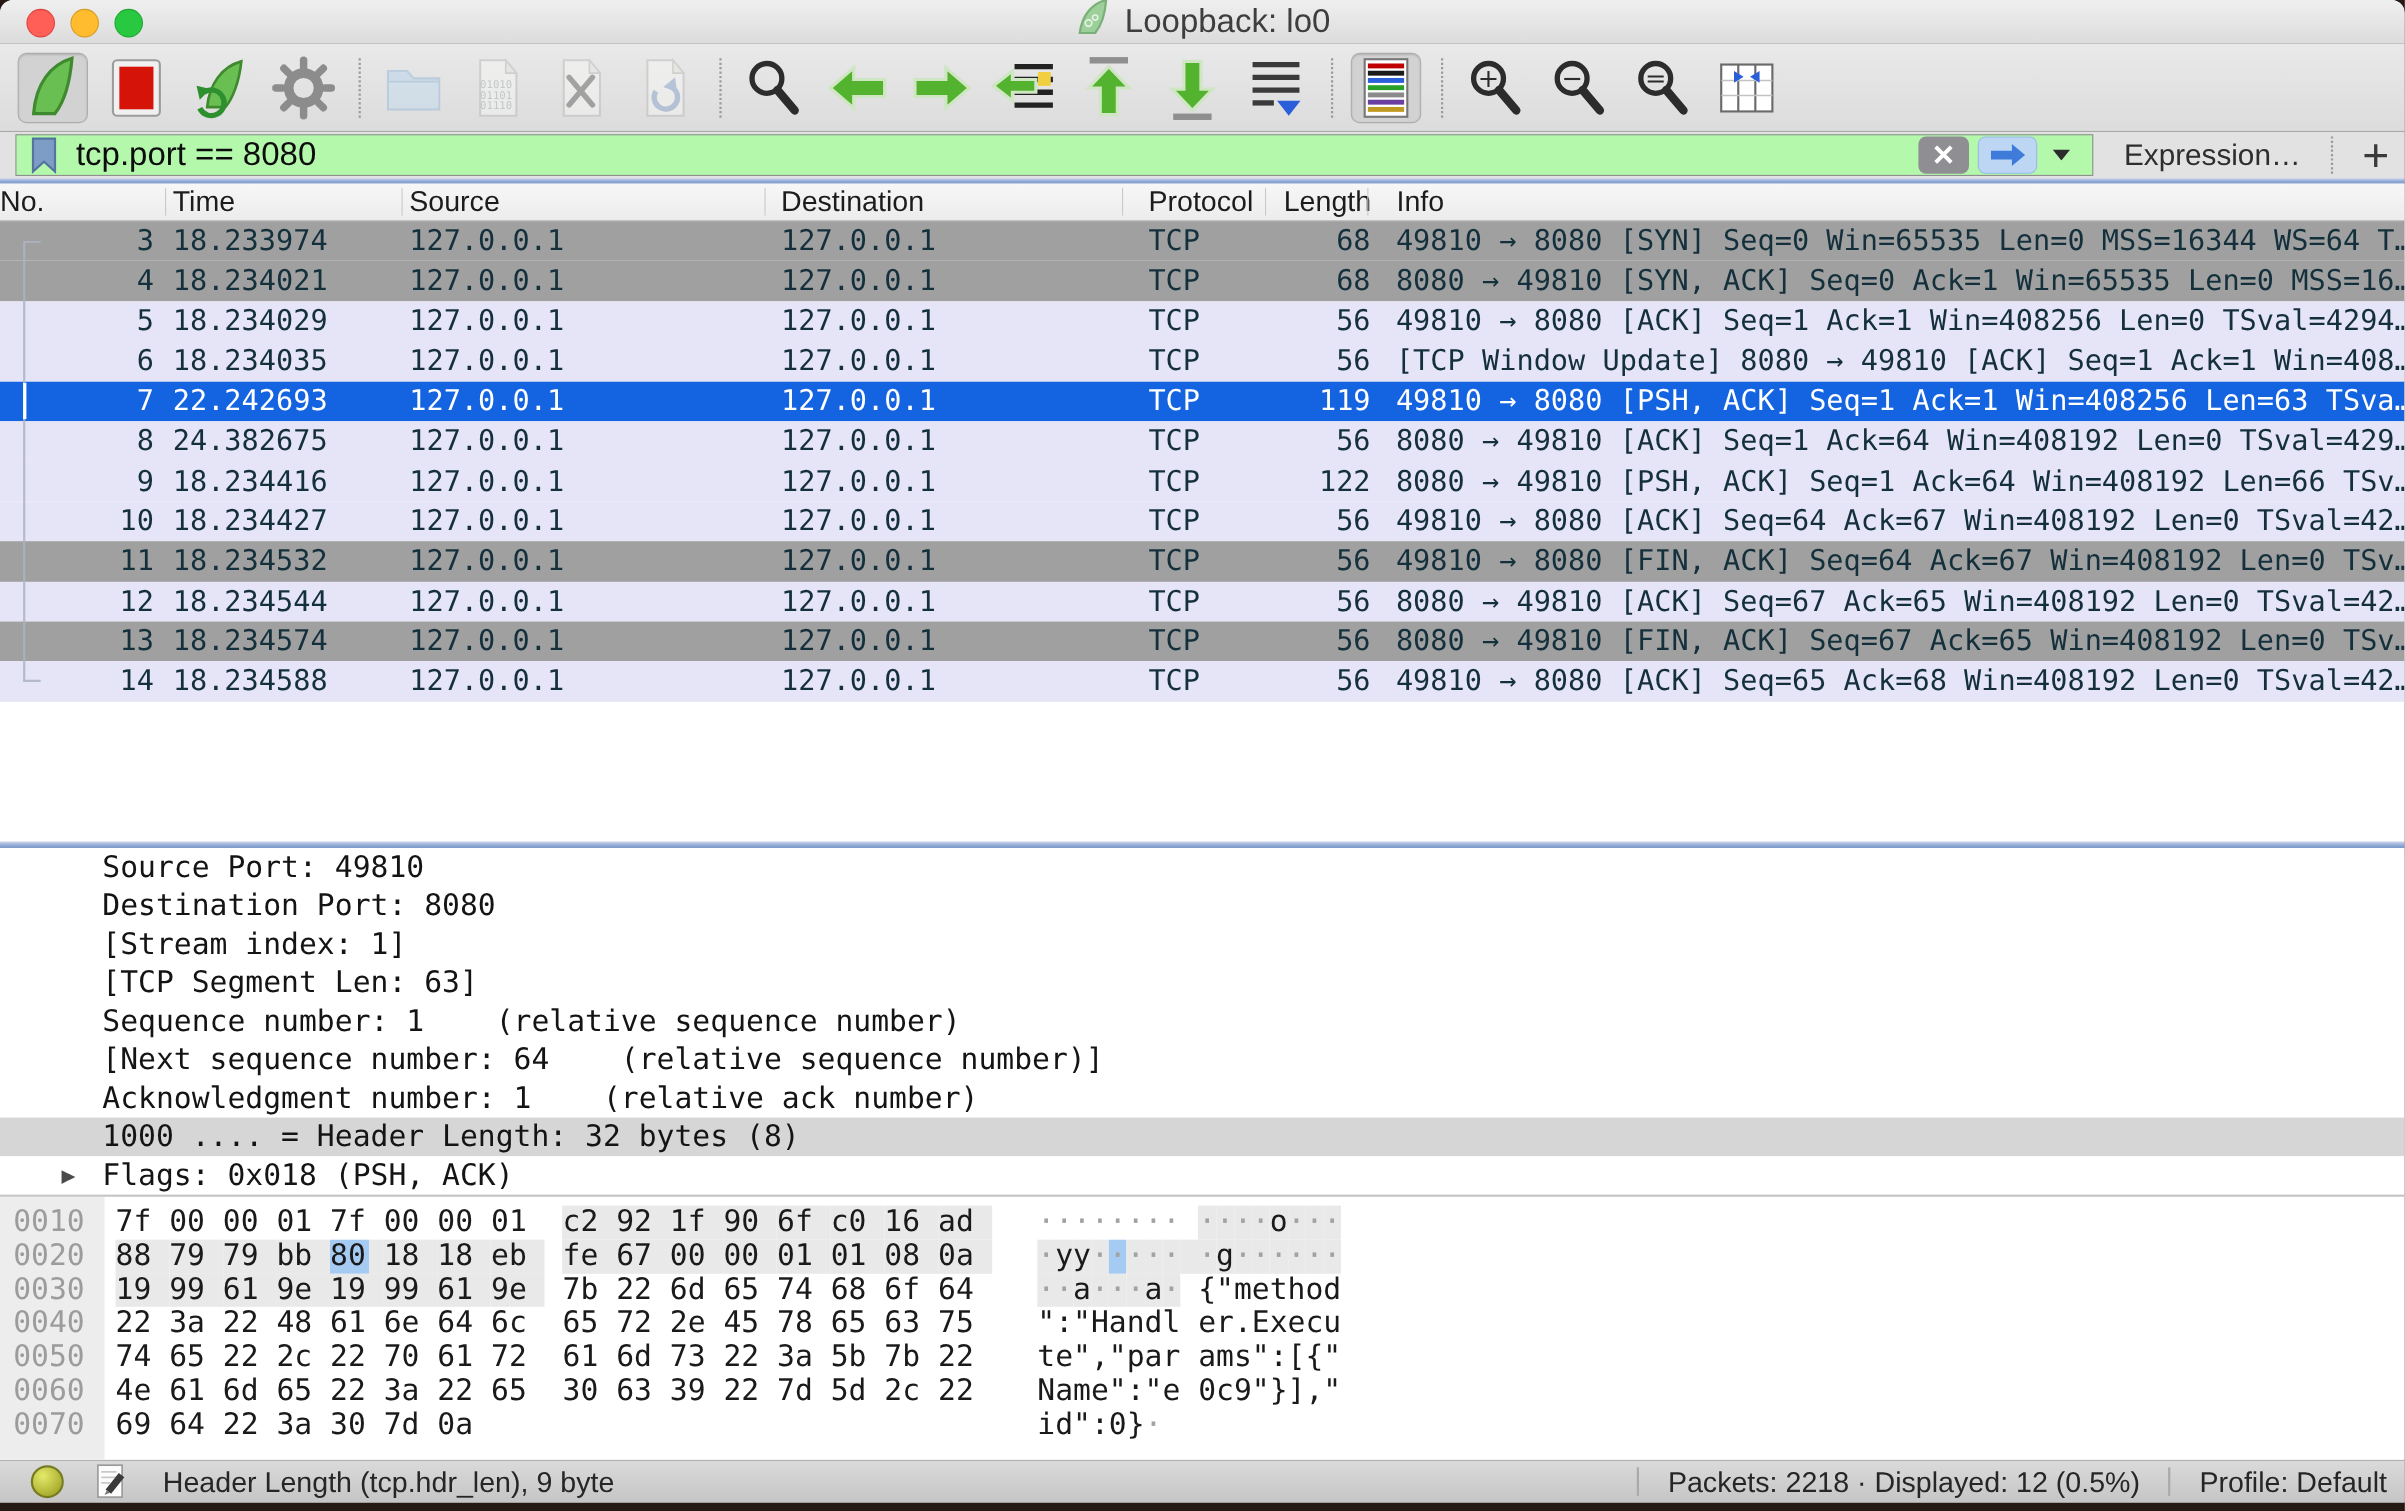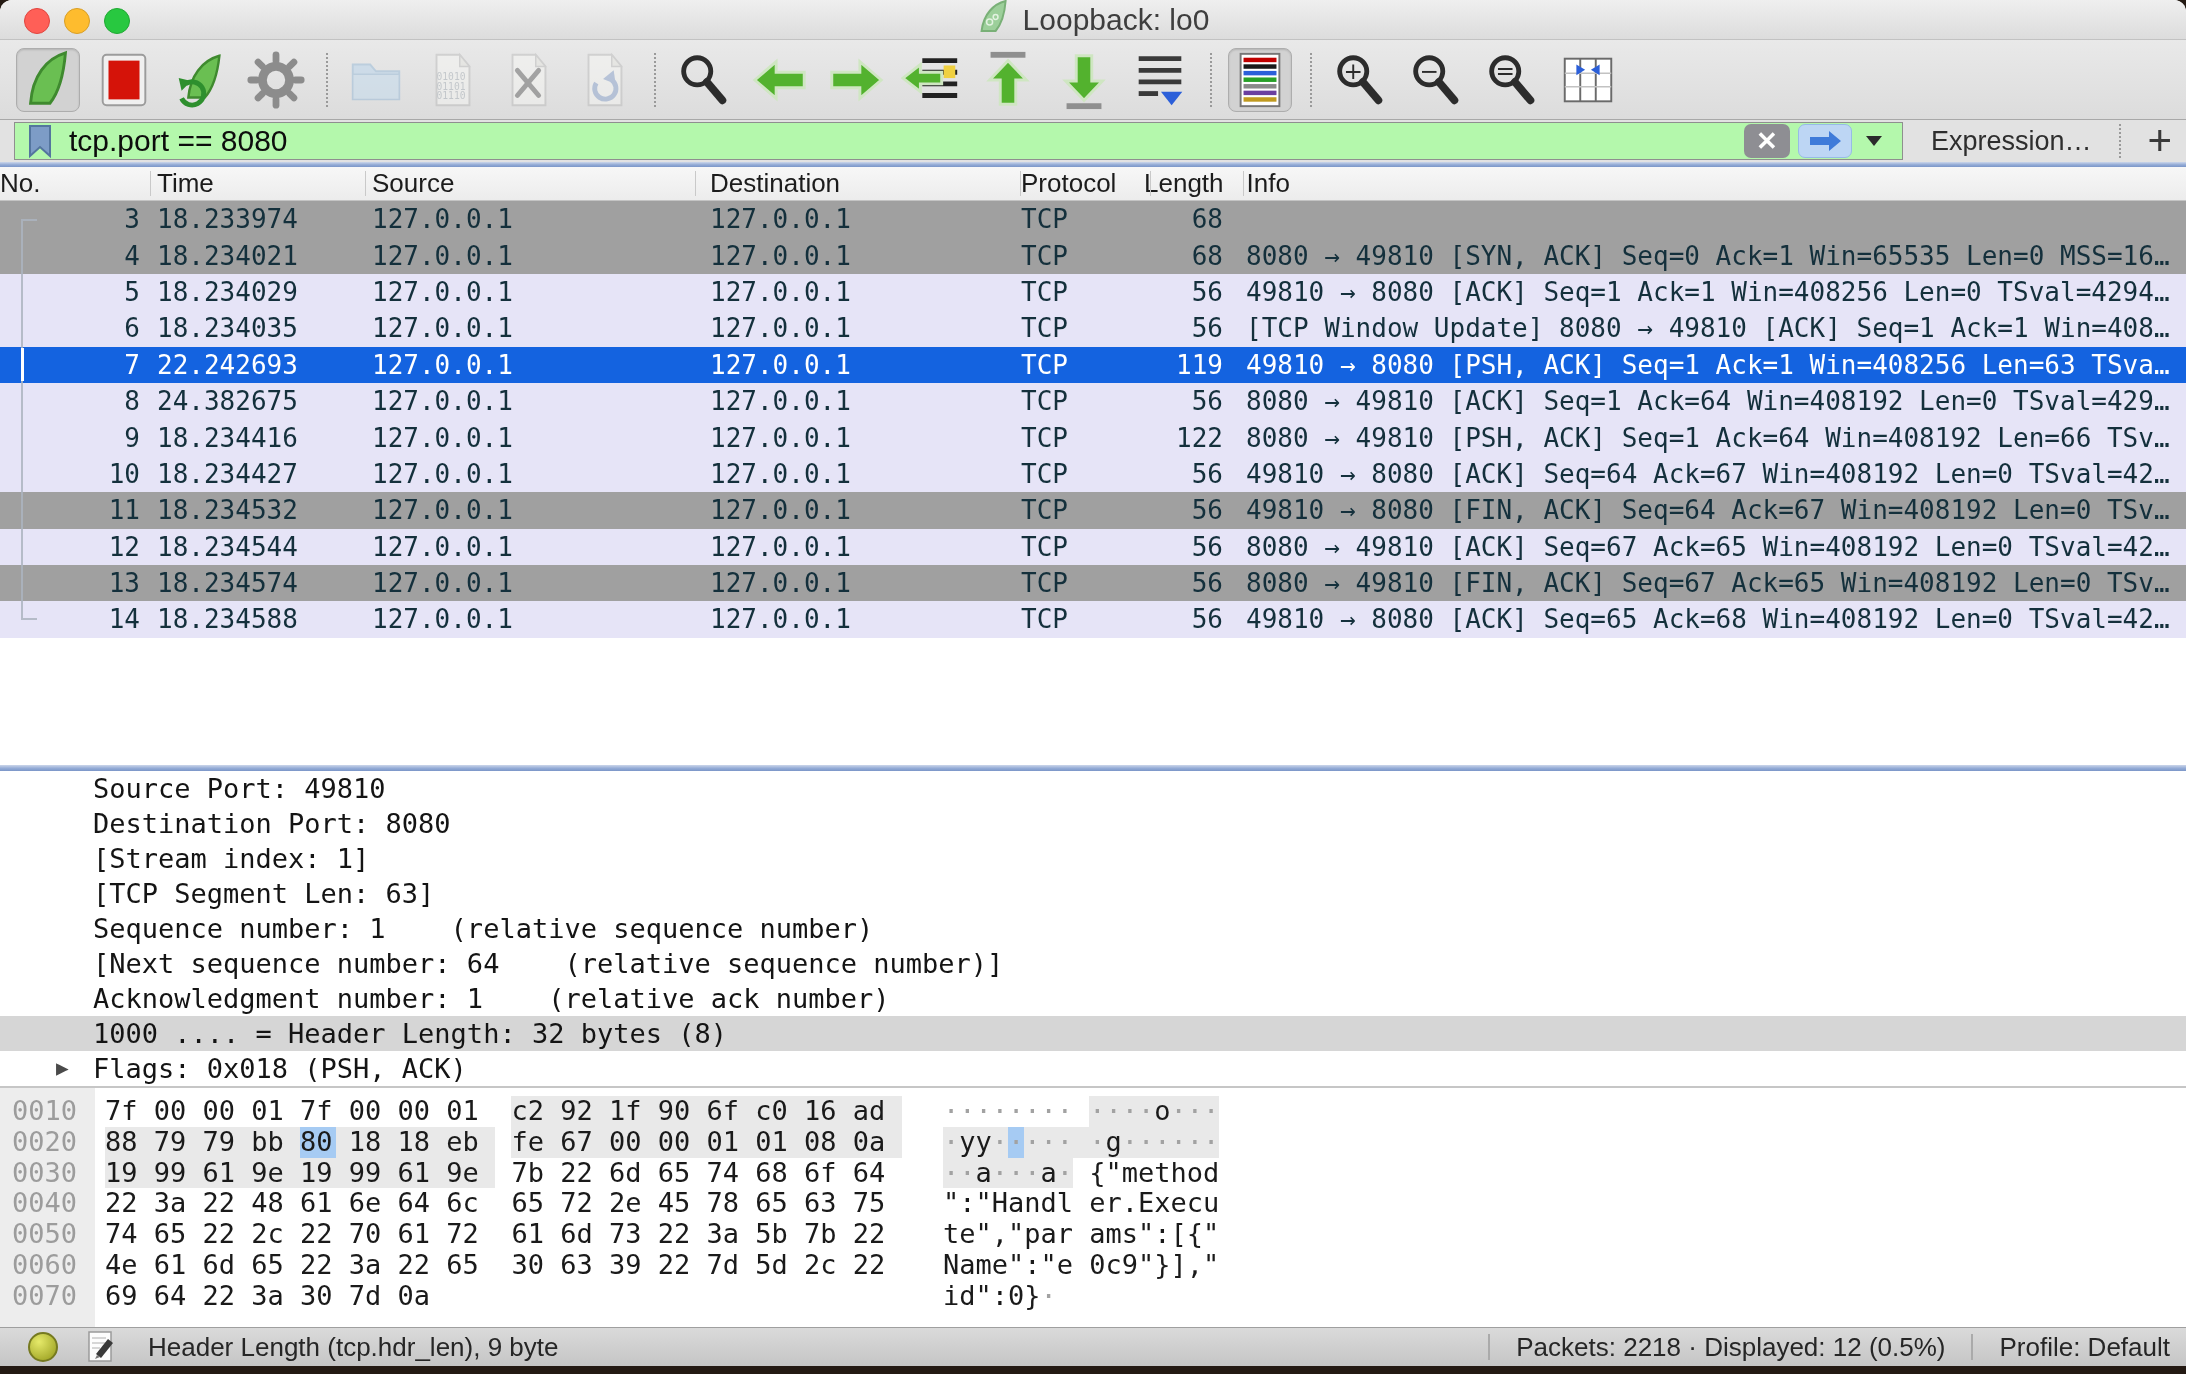--- a/index.html
+++ b/index.html
@@ -60,21 +60,21 @@
   .vsep{ position:absolute; top:4px; bottom:4px; width:1px; background:#c9c9c9; }
   .rows{ position:relative; flex:1; font-family:"DejaVu Sans Mono", monospace; font-size:26px; color:var(--cell-text); }
   .prow{ height:36.4px; display:flex; align-items:center; white-space:pre; }
   .prow.gray{ background:var(--row-gray); }
   .prow.lavender{ background:var(--row-lav); }
   .prow.selected{ background:var(--sel-row); color:#fff; }
   .col-no{ flex:0 0 140px; text-align:right; }
   .col-time{ flex:0 0 198px; margin-left:17px; }
   .col-src{ flex:0 0 323px; margin-left:17px; }
   .col-dst{ flex:0 0 303px; margin-left:15px; }
-  .col-proto{ flex:0 0 110px; margin-left:8px; }
+  .col-proto{ flex:0 0 110px; margin-left:31px; }
   .col-len{ flex:0 0 92px; text-align:right; }
   .col-info{ flex:1; margin-left:23px; overflow:hidden; white-space:pre; }
   .thead .col-no{ text-align:left; }
   .thead .col-len{ text-align:left; padding-left:13px; }
   .conv-bracket{ position:absolute; left:21px; top:18px; width:16px; height:401px;
     border:2px solid rgba(172,180,191,.85); border-right:none; pointer-events:none; }
   .conv-sel{ position:absolute; left:21px; top:147px; width:3px; height:33px; background:#fff; pointer-events:none; }
 
   
   .details{ flex:0 0 315px; background:#fff; font-family:"DejaVu Sans Mono", monospace;
@@ -339,21 +339,21 @@
         <span class="col-len">Length</span>
         <span class="col-info">Info</span>
         <div class="vsep" style="left: 150px;"></div>
         <div class="vsep" style="left: 365px;"></div>
         <div class="vsep" style="left: 695px;"></div>
         <div class="vsep" style="left: 1020px;"></div>
         <div class="vsep" style="left: 1150px;"></div>
         <div class="vsep" style="left: 1243px;"></div>
       </div>
     <div class="rows" id="prows">
-        <div class="prow gray"><span class="col-no">3</span><span class="col-time">18.233974</span><span class="col-src">127.0.0.1</span><span class="col-dst">127.0.0.1</span><span class="col-proto">TCP</span><span class="col-len">68</span></div>
+        <div class="prow gray"><span class="col-no">3</span><span class="col-time">18.233974</span><span class="col-src">127.0.0.1</span><span class="col-dst">127.0.0.1</span><span class="col-proto">TCP</span><span class="col-len">68</span><span class="col-info">49810 → 8080 [SYN] Seq=0 Win=65535 Len=0 MSS=16344 WS=64 T…</span></div>
         <div class="prow gray"><span class="col-no">4</span><span class="col-time">18.234021</span><span class="col-src">127.0.0.1</span><span class="col-dst">127.0.0.1</span><span class="col-proto">TCP</span><span class="col-len">68</span><span class="col-info">8080 → 49810 [SYN, ACK] Seq=0 Ack=1 Win=65535 Len=0 MSS=16…</span></div>
         <div class="prow lavender"><span class="col-no">5</span><span class="col-time">18.234029</span><span class="col-src">127.0.0.1</span><span class="col-dst">127.0.0.1</span><span class="col-proto">TCP</span><span class="col-len">56</span><span class="col-info">49810 → 8080 [ACK] Seq=1 Ack=1 Win=408256 Len=0 TSval=4294…</span></div>
         <div class="prow lavender"><span class="col-no">6</span><span class="col-time">18.234035</span><span class="col-src">127.0.0.1</span><span class="col-dst">127.0.0.1</span><span class="col-proto">TCP</span><span class="col-len">56</span><span class="col-info">[TCP Window Update] 8080 → 49810 [ACK] Seq=1 Ack=1 Win=408…</span></div>
         <div class="prow selected"><span class="col-no">7</span><span class="col-time">22.242693</span><span class="col-src">127.0.0.1</span><span class="col-dst">127.0.0.1</span><span class="col-proto">TCP</span><span class="col-len">119</span><span class="col-info">49810 → 8080 [PSH, ACK] Seq=1 Ack=1 Win=408256 Len=63 TSva…</span></div>
         <div class="prow lavender"><span class="col-no">8</span><span class="col-time">24.382675</span><span class="col-src">127.0.0.1</span><span class="col-dst">127.0.0.1</span><span class="col-proto">TCP</span><span class="col-len">56</span><span class="col-info">8080 → 49810 [ACK] Seq=1 Ack=64 Win=408192 Len=0 TSval=429…</span></div>
         <div class="prow lavender"><span class="col-no">9</span><span class="col-time">18.234416</span><span class="col-src">127.0.0.1</span><span class="col-dst">127.0.0.1</span><span class="col-proto">TCP</span><span class="col-len">122</span><span class="col-info">8080 → 49810 [PSH, ACK] Seq=1 Ack=64 Win=408192 Len=66 TSv…</span></div>
         <div class="prow lavender"><span class="col-no">10</span><span class="col-time">18.234427</span><span class="col-src">127.0.0.1</span><span class="col-dst">127.0.0.1</span><span class="col-proto">TCP</span><span class="col-len">56</span><span class="col-info">49810 → 8080 [ACK] Seq=64 Ack=67 Win=408192 Len=0 TSval=42…</span></div>
         <div class="prow gray"><span class="col-no">11</span><span class="col-time">18.234532</span><span class="col-src">127.0.0.1</span><span class="col-dst">127.0.0.1</span><span class="col-proto">TCP</span><span class="col-len">56</span><span class="col-info">49810 → 8080 [FIN, ACK] Seq=64 Ack=67 Win=408192 Len=0 TSv…</span></div>
         <div class="prow lavender"><span class="col-no">12</span><span class="col-time">18.234544</span><span class="col-src">127.0.0.1</span><span class="col-dst">127.0.0.1</span><span class="col-proto">TCP</span><span class="col-len">56</span><span class="col-info">8080 → 49810 [ACK] Seq=67 Ack=65 Win=408192 Len=0 TSval=42…</span></div>
         <div class="prow gray"><span class="col-no">13</span><span class="col-time">18.234574</span><span class="col-src">127.0.0.1</span><span class="col-dst">127.0.0.1</span><span class="col-proto">TCP</span><span class="col-len">56</span><span class="col-info">8080 → 49810 [FIN, ACK] Seq=67 Ack=65 Win=408192 Len=0 TSv…</span></div>

